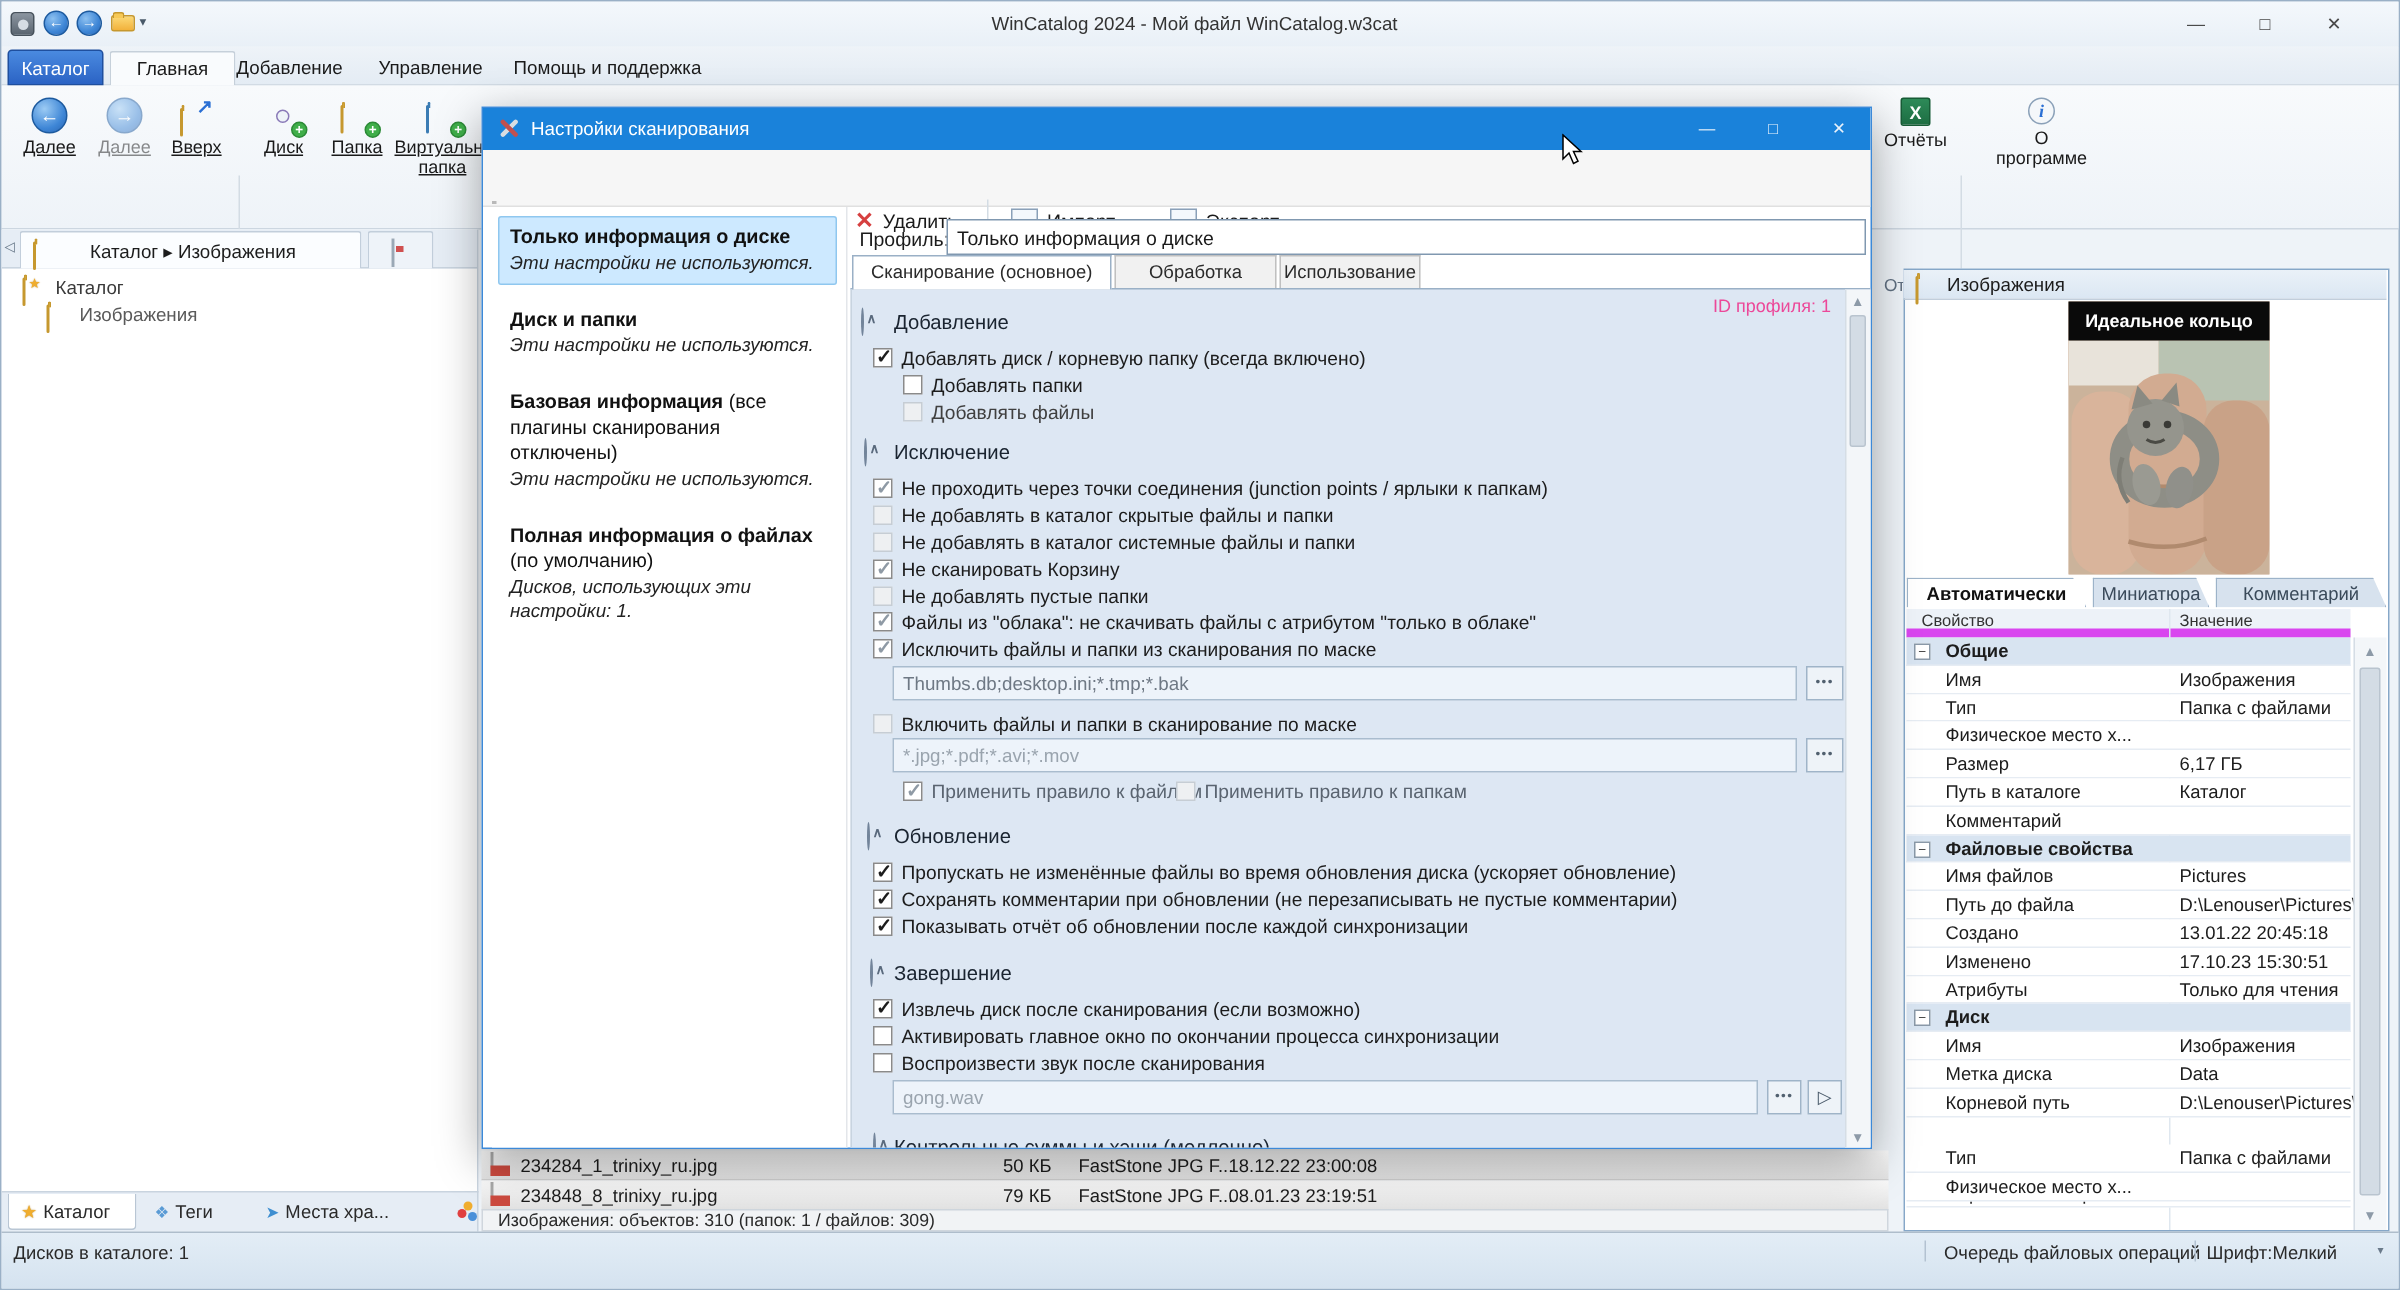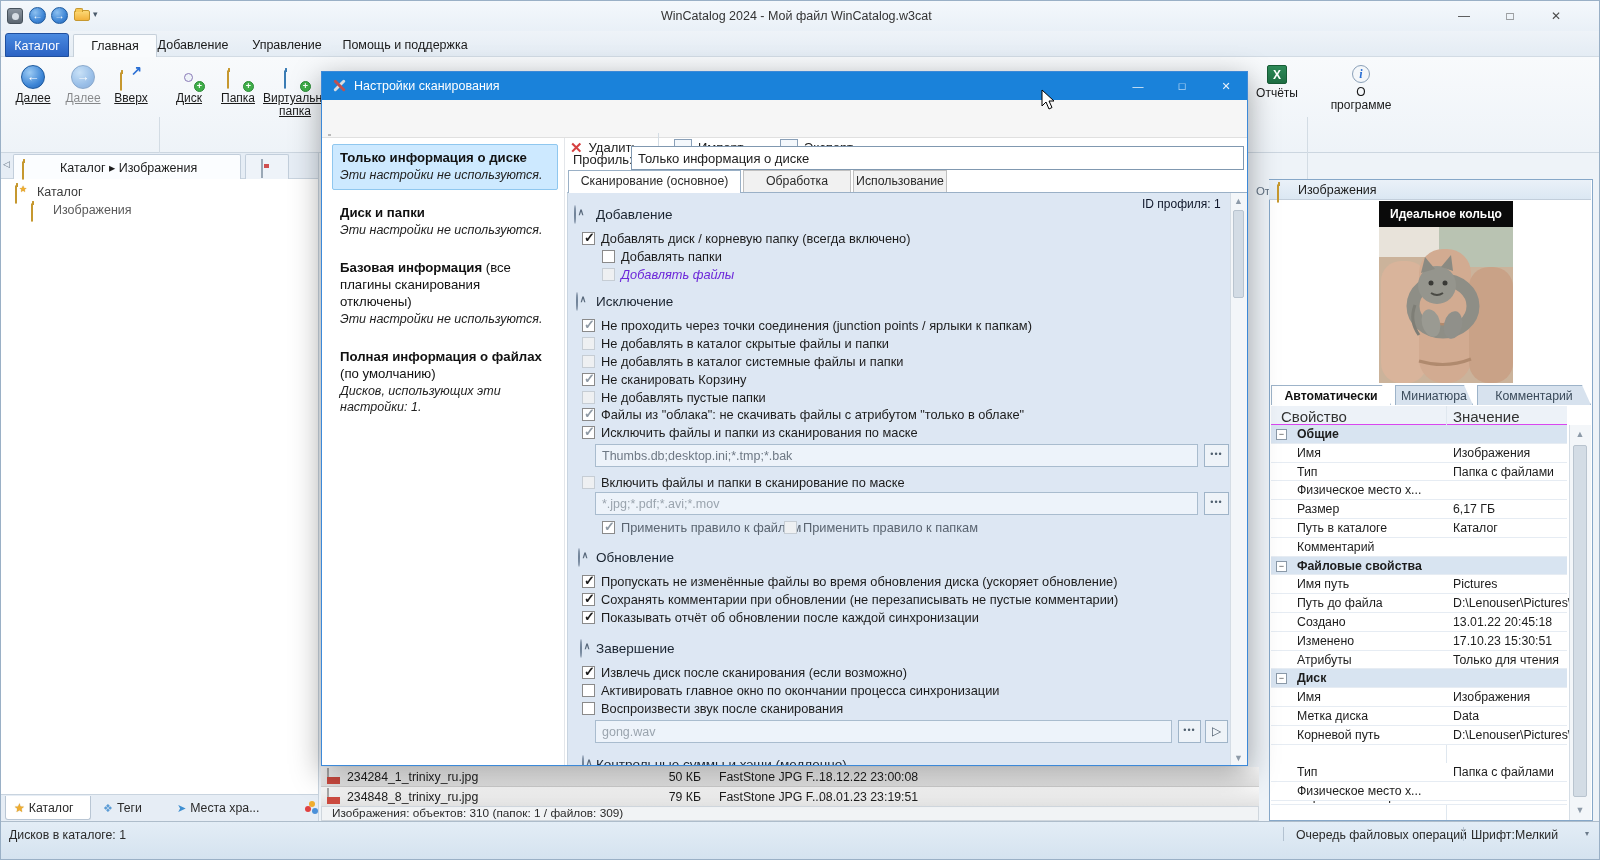--- a/index.html
+++ b/index.html
@@ -83,22 +83,22 @@
   .rpanel{left:1268px;top:178px;width:324px;height:642px;background:#fff;border:1px solid #86a7c8;}
   .rphead{left:1268px;top:179px;width:322px;height:20px;background:linear-gradient(#eaf1f8,#dbe7f3);
       border-bottom:1px solid #c2cedb;}
   .photo{left:1378px;top:200px;width:134px;height:182px;background:#c7a88e;overflow:hidden;}
   .banner{left:1378px;top:200px;width:134px;height:26px;background:#0a0a0a;color:#fff;font-weight:bold;
       font-size:12px;text-align:center;line-height:26px;}
   .ptab{top:384px;height:20px;font-size:12.3px;text-align:center;line-height:20px;background:#d7e2ee;
       border:1px solid #9db3c9;border-bottom:none;color:#3a4a5a;
       clip-path:polygon(0 0,calc(100% - 9px) 0,100% 100%,0 100%);}
   .ptab-active{background:#fff;font-weight:bold;color:#111;}
-  .gridhead{left:1270px;top:405px;width:296px;height:19px;background:#edf2f8;border-bottom:1px solid #d946ef;
-      font-size:15px;color:#333;}
+  .gridhead{left:1270px;top:405px;width:296px;height:19px;background:#edf2f8;border-bottom:6px solid #d946ef;
+      font-size:11px;color:#333;}
   .prow{left:1270px;width:296px;height:18.8px;border-bottom:1px solid #e6ecf3;font-size:12.3px;background:#fff;}
   .prow-g{background:#d8e4f1;font-weight:bold;}
   .pl{position:absolute;left:26px;top:2px;white-space:nowrap;}
   .pv{position:absolute;left:182px;top:2px;white-space:nowrap;}
   .minusbox{position:absolute;left:5px;top:4px;width:11px;height:11px;background:#fff;border:1px solid #8a99a8;
       font-weight:normal;font-size:9px;text-align:center;line-height:9px;color:#444;}
   .vline{background:#dfe7ef;width:1px;}
   .sbar{background:#f3f6f9;border-left:1px solid #d5dde5;}
   .sarrow{font-size:9px;color:#8d9aa8;text-align:center;}
   .sthumb{background:#d3dce5;border:1px solid #b9c4cf;border-radius:2px;}
@@ -375,21 +375,21 @@
     </div>
   <div class="a prow" style="top:536.8px;">
       <span class="pl">Комментарий</span>
       <span class="pv"></span>
     </div>
   <div class="a prow prow-g" style="top:555.6px;">
       <span class="minusbox">−</span>
       <span class="pl">Файловые свойства</span>
     </div>
   <div class="a prow" style="top:574.4px;">
-      <span class="pl">Имя путь</span>
+      <span class="pl">Имя файлов</span>
       <span class="pv">Pictures</span>
     </div>
   <div class="a prow" style="top:593.2px;">
       <span class="pl">Путь до файла</span>
       <span class="pv">D:\Lenouser\Pictures\</span>
     </div>
   <div class="a prow" style="top:612px;">
       <span class="pl">Создано</span>
       <span class="pv">13.01.22 20:45:18</span>
     </div>
@@ -503,31 +503,31 @@
     
     <span class="a nw" style="left:251px;top:80px;font-size:13px;">Профиль:</span>
     <input class="a inp" style="left: 309px; top: 74px; width: 613px; height: 24px;" value="Только информация о диске">
 
     <div class="a dtab dtab-active" style="left:246px;width:173px;">Сканирование (основное)</div>
     <div class="a dtab" style="left:421px;width:108px;">Обработка файлов</div>
     <div class="a dtab" style="left:531px;width:94px;">Использование</div>
 
     
     <div class="a dcontent"></div>
-    <span class="a nw" style="left:820px;top:125px;font-size:12px;color:#0f172a;">ID профиля: 1</span>
+    <span class="a nw" style="left:820px;top:125px;font-size:12px;color:#ec4899;">ID профиля: 1</span>
 
     
     <span class="a sc" style="left:252px;top:134px;"></span>
     <span class="a sh" style="left:274px;top:135px;">Добавление</span>
     <span class="a k c" style="left:260px;top:160px;"></span>
     <span class="a cl" style="left:279px;top:159px;">Добавлять диск / корневую папку (всегда включено)</span>
     <span class="a k" style="left:280px;top:178px;"></span>
     <span class="a cl" style="left:299px;top:177px;">Добавлять папки</span>
     <span class="a k d" style="left:280px;top:196px;"></span>
-    <span class="a cl" style="left:299px;top:195px;color:#6d28d9;font-style:italic;">Добавлять файлы</span>
+    <span class="a cl" style="left:299px;top:195px;color:#404040;">Добавлять файлы</span>
 
     
     <span class="a sc" style="left:252px;top:221px;"></span>
     <span class="a sh" style="left:274px;top:222px;">Исключение</span>
     <span class="a k c g" style="left:260px;top:247px;"></span>
     <span class="a cl" style="left:279px;top:246px;">Не проходить через точки соединения (junction points / ярлыки к папкам)</span>
     <span class="a k d" style="left:260px;top:265px;"></span>
     <span class="a cl" style="left:279px;top:264px;">Не добавлять в каталог скрытые файлы и папки</span>
     <span class="a k d" style="left:260px;top:283px;"></span>
     <span class="a cl" style="left:279px;top:282px;">Не добавлять в каталог системные файлы и папки</span>

